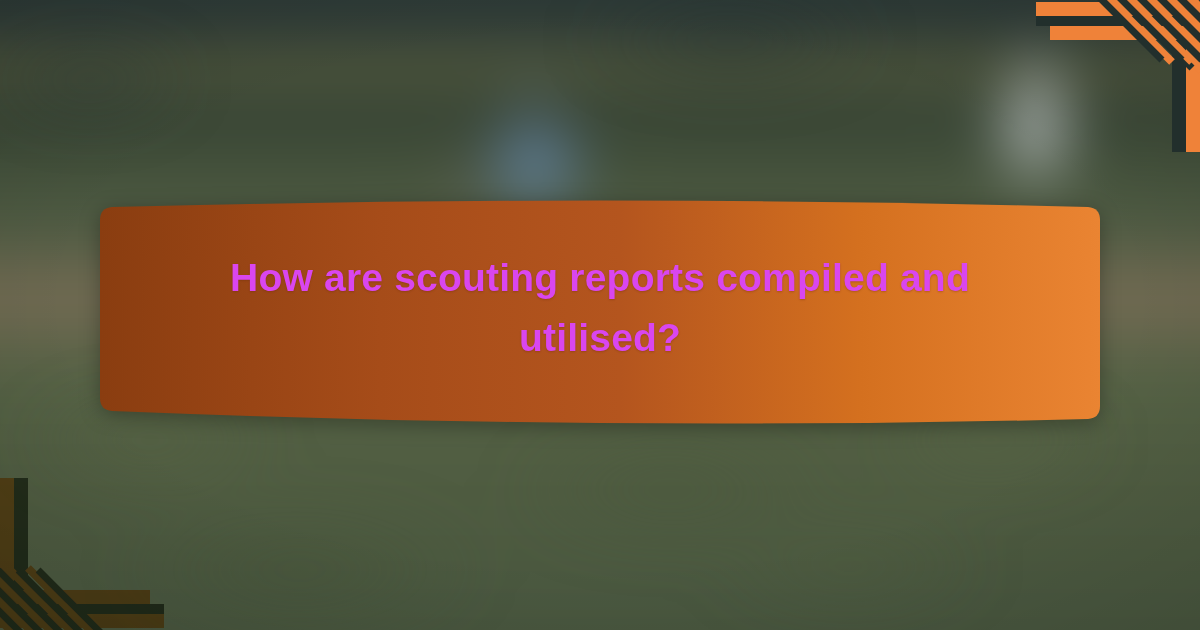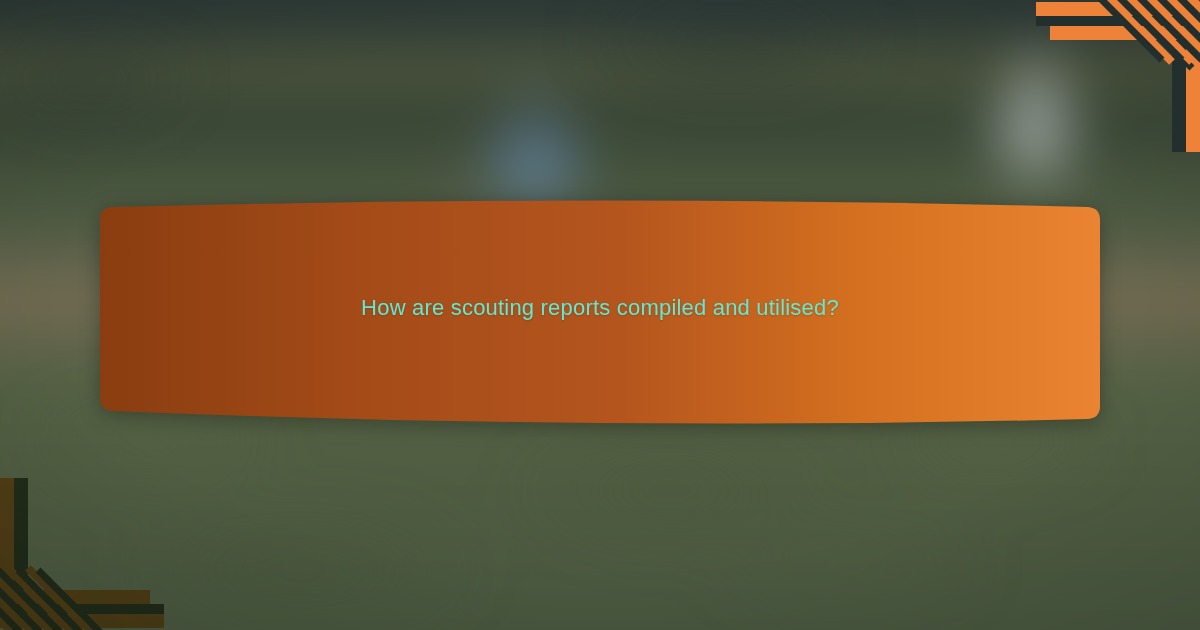--- a/index.html
+++ b/index.html
@@ -116,24 +116,24 @@
   .card-text {
     position: absolute;
     left: 60px;
     right: 60px;
     top: 0;
     height: 220px;
     display: flex;
     align-items: center;
     justify-content: center;
     text-align: center;
-    color: #5eead4;
-    font-size: 22px;
+    color: #d946ef;
+    font-size: 39px;
     line-height: 1.55;
-    font-weight: 400;
+    font-weight: 700;
     letter-spacing: 0.2px;
     text-shadow: 0 1px 2px rgba(90,36,8,0.28);
   }
 </style>
 </head>
 <body>
 
 <div id="stage">
 
   <div class="bg-photo"></div>

